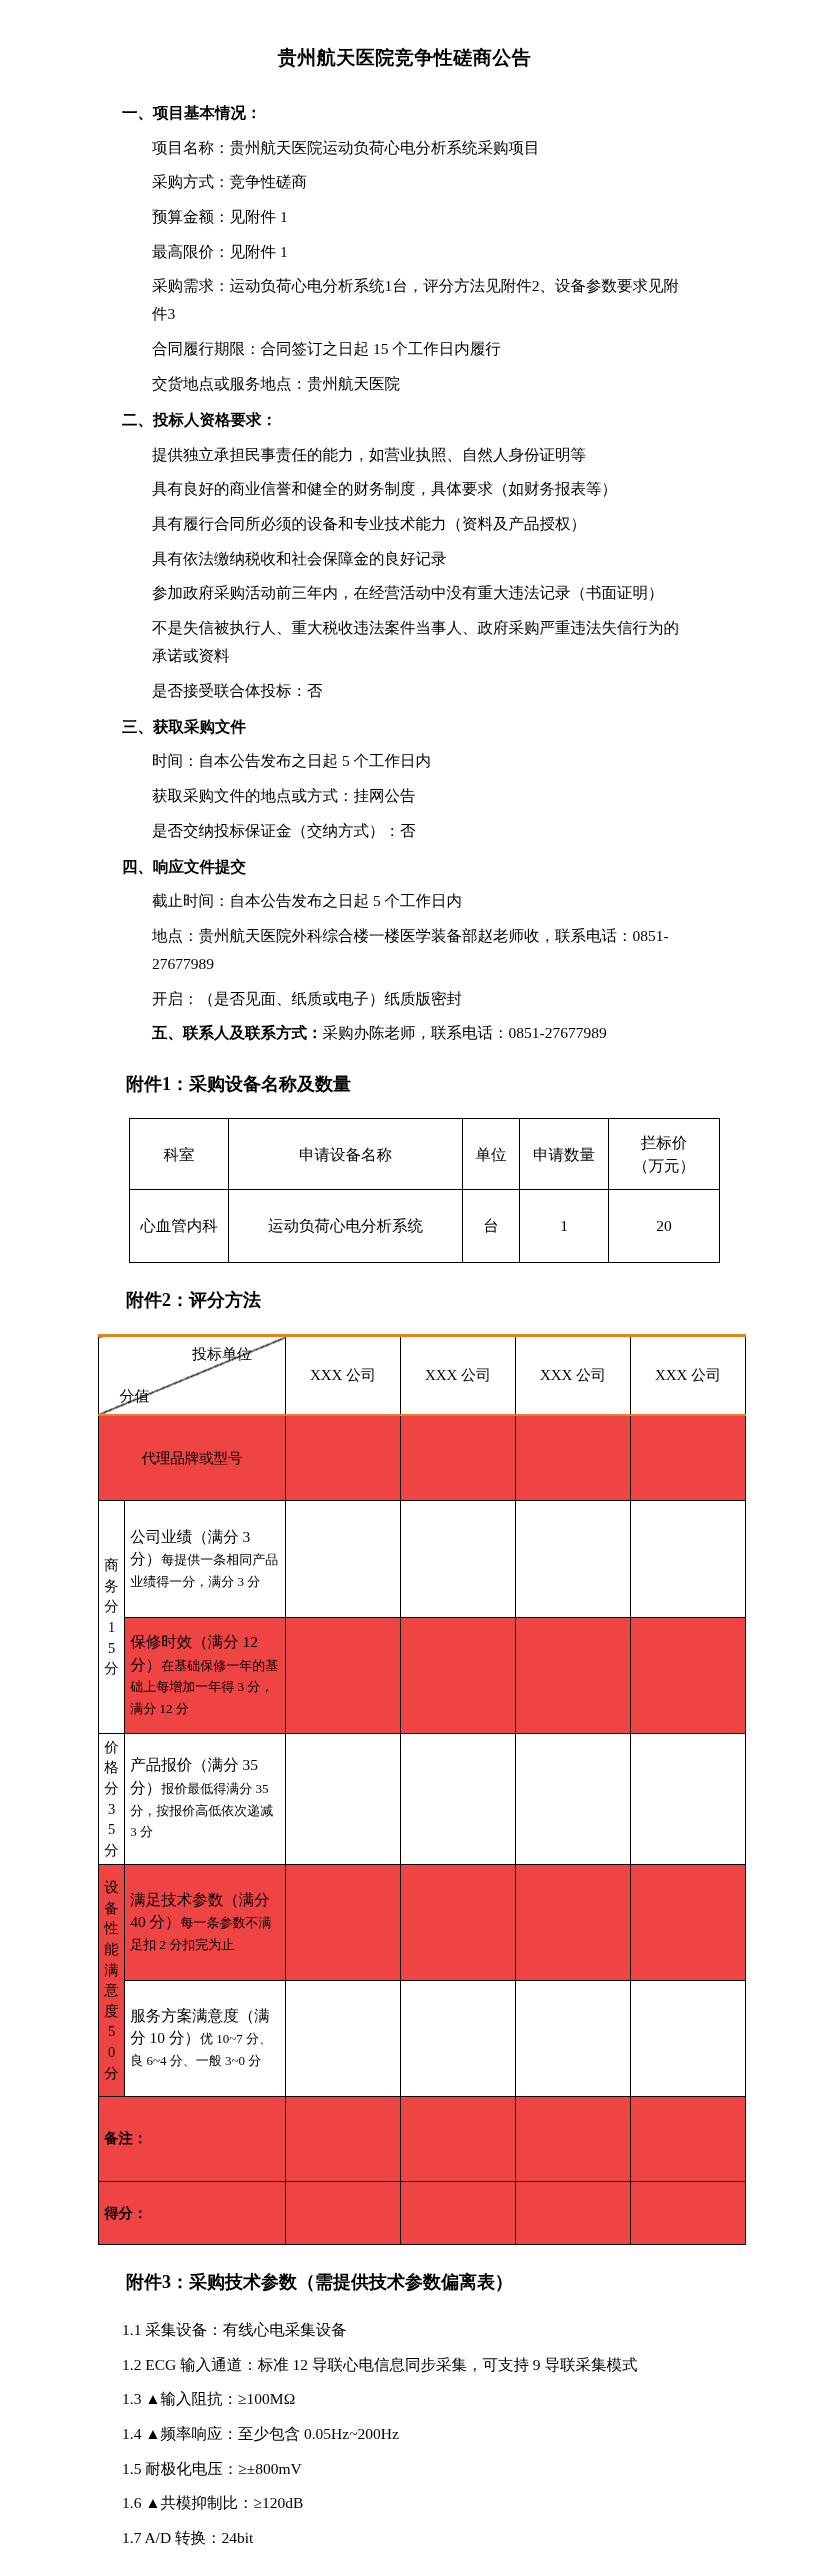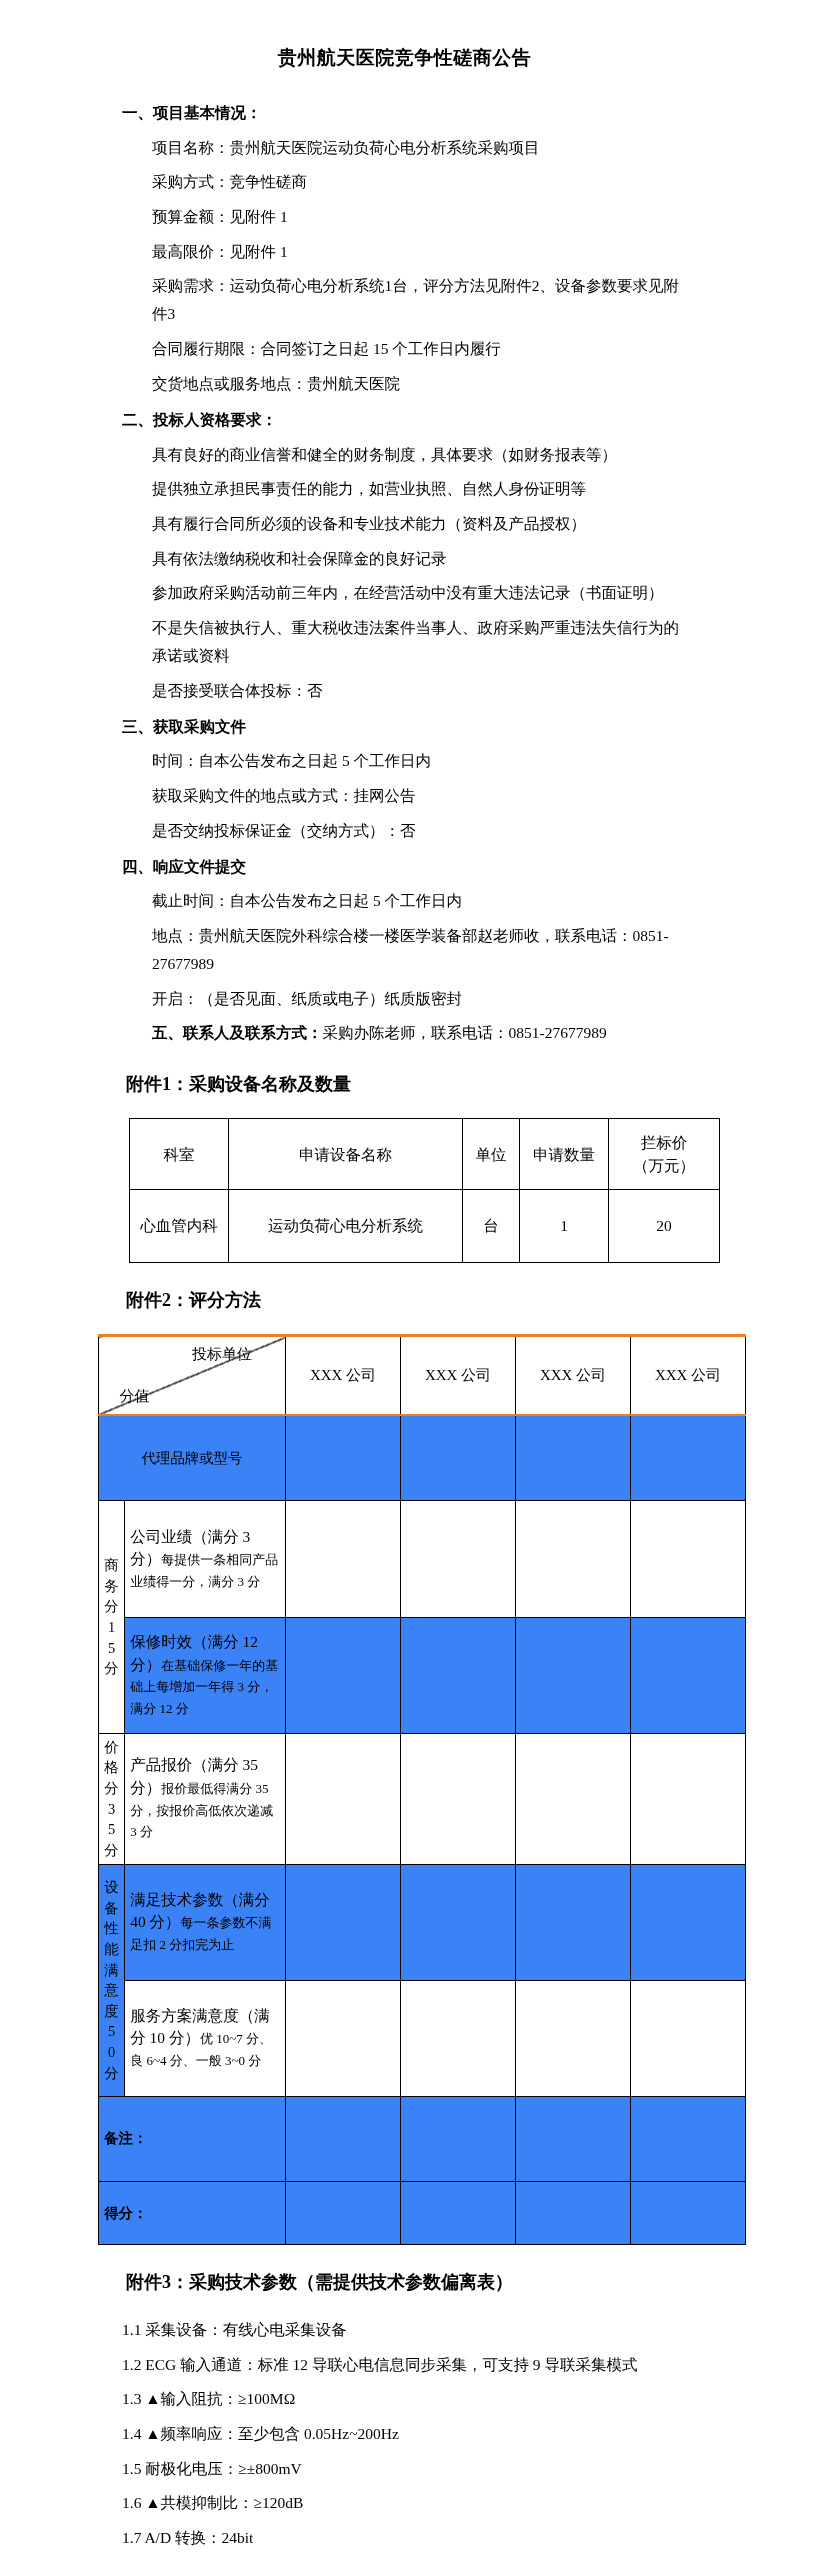--- a/index.html
+++ b/index.html
@@ -20,21 +20,21 @@
   .score-table{margin:8.2px 0 10.3px -54px;width:648px;table-layout:fixed;border-top:3.6px solid #E8821E;}
   .score-table td{border:1px solid #000;font-size:14.4px;vertical-align:middle;padding:3.1px 5.2px;}
   .score-table tr.head-row td{border-bottom:2.6px solid #E8821E;height:71px;text-align:center;font-size:15px;}
   .score-table .c-grp{width:26px;}
   .score-table .c-crit{width:161px;}
   .score-table .c-co{width:115px;}
   .corner{position:relative;padding:0;background:
      linear-gradient(to bottom right,transparent calc(50% - 0.8px),#333 calc(50% - 0.8px),#333 calc(50% + 0.8px),transparent calc(50% + 0.8px));}
   .corner .ct-top{position:absolute;top:8.2px;right:33px;font-size:15px;}
   .corner .ct-bot{position:absolute;bottom:8.2px;left:20.6px;font-size:15px;}
-  .shade-td{background:#3b82f6;}
+  .shade-td{background:#ef4444;}
   .grp-cell{white-space:pre-line;text-align:center;line-height:20.6px;font-size:14.4px;padding:4.1px 1px;}
   .brand-cell{text-align:center;font-size:15.5px;height:78px;}
   .crit-cell{line-height:21.6px;padding:7.2px 8.2px;}
   .crit-cell .ct{font-size:15.5px;}
   .crit-cell .cn{font-size:13px;}
   .crit-row td{height:109px;}
   .notes-row td{height:78px;}
   .score-row td{height:56px;}
   .label-merge{text-align:left;font-size:15px;font-weight:bold;}
 </style>
@@ -58,23 +58,23 @@
       <p class="p">最高限价：见附件 1</p>
 
       <p class="p">采购需求：运动负荷心电分析系统1台，评分方法见附件2、设备参数要求见附件3</p>
 
       <p class="p">合同履行期限：合同签订之日起 15 个工作日内履行</p>
 
       <p class="p">交货地点或服务地点：贵州航天医院</p>
 
       <p class="p bold hang">二、投标人资格要求：</p>
 
+      <p class="p">提供独立承担民事责任的能力，如营业执照、自然人身份证明等</p>
+
       <p class="p">具有良好的商业信誉和健全的财务制度，具体要求（如财务报表等）</p>
-
-      <p class="p">提供独立承担民事责任的能力，如营业执照、自然人身份证明等</p>
 
       <p class="p">具有履行合同所必须的设备和专业技术能力（资料及产品授权）</p>
 
       <p class="p">具有依法缴纳税收和社会保障金的良好记录</p>
 
       <p class="p">参加政府采购活动前三年内，在经营活动中没有重大违法记录（书面证明）</p>
 
       <p class="p">不是失信被执行人、重大税收违法案件当事人、政府采购严重违法失信行为的承诺或资料</p>
 
       <p class="p">是否接受联合体投标：否</p>

